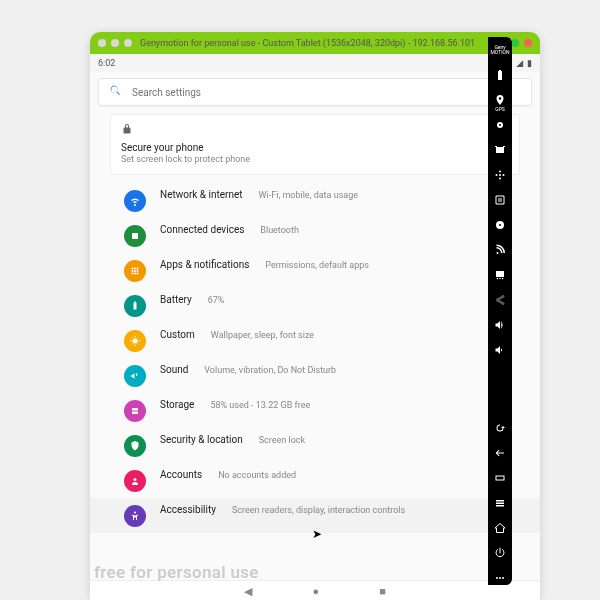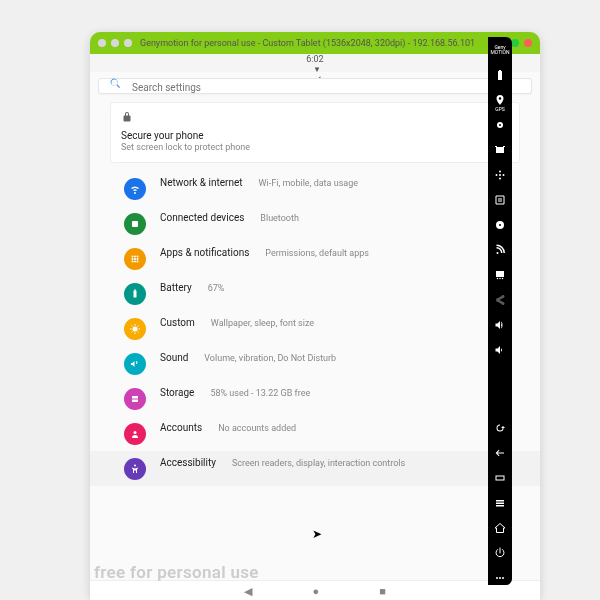--- a/index.html
+++ b/index.html
@@ -8,25 +8,25 @@
   .titlebar { height: 22px; display: flex; align-items: center; padding: 0 8px; font-size: 9px; color: #555; }
   .tl-dots { display: flex; gap: 5px; margin-right: 8px; }
   .tl-dot { width: 8px; height: 8px; border-radius: 50%; }
   .tl-dot.a { background: #d8d8d8; } .tl-dot.b { background: #d8d8d8; } .tl-dot.c { background: #d8d8d8; }
   .tl-title { flex: 1; white-space: nowrap; overflow: hidden; text-overflow: ellipsis; }
   .mac-dots { display: flex; gap: 5px; }
   .mac-dot { width: 8px; height: 8px; border-radius: 50%; }
   .mac-dot.y { background: #ffbd2e; } .mac-dot.g { background: #28c840; } .mac-dot.r { background: #ff5f57; }
 
   .device { flex: 1; display: flex; flex-direction: column; background: #fafafa; position: relative; }
-  .statusbar { height: 18px; background: #f5f5f5; display: flex; align-items: center; padding: 0 8px; font-size: 9px; color: #555; flex-direction: column; }
+  .statusbar { height: 18px; background: #f5f5f5; display: flex; align-items: center; padding: 0 8px; font-size: 9px; color: #555; }
   .statusbar .spacer { flex: 1; }
   .statusbar .sicon { margin-left: 4px; font-size: 9px; }
 
-  .searchbox { margin: 6px 8px 8px 8px; height: 16px; background: #fff; border: 1px solid #e6e6e6; border-radius: 3px; display: flex; align-items: flex-end; padding: 0 10px; box-shadow: 0 1px 2px rgba(0,0,0,.04); }
+  .searchbox { margin: 6px 8px 8px 8px; height: 28px; background: #fff; border: 1px solid #e6e6e6; border-radius: 3px; display: flex; align-items: center; padding: 0 10px; box-shadow: 0 1px 2px rgba(0,0,0,.04); }
   .searchbox .sicon { color: #1a73e8; font-size: 13px; margin-right: 10px; opacity:.8 }
   .searchbox input { border: none; outline: none; flex: 1; font-size: 10px; color: #666; background: transparent; }
 
   .suggestion { margin: 0 20px 4px 20px; background: #fff; border: 1px solid #eee; border-radius: 3px; padding: 8px 10px 10px 10px; position: relative; }
   .suggestion .close { position: absolute; right: 8px; top: 4px; font-size: 11px; color: #999; cursor: pointer; }
   .suggestion .lock { color: #666; font-size: 12px; }
   .suggestion .stitle { font-size: 10px; color: #222; margin-top: 4px; }
   .suggestion .ssub { font-size: 9px; color: #888; margin-top: 1px; }
 
   .list { flex: 1; overflow: hidden; padding: 4px 0 0 0; }
@@ -182,20 +182,31 @@
               <rect x="6" y="6" width="12" height="5"></rect>
               <rect x="6" y="13" width="12" height="5"></rect>
             </svg>
           </div>
           <div class="txt">
             <div class="t">Storage</div>
             <div class="s">58% used - 13.22 GB free</div>
           </div>
         </div>
         <div class="item">
+          <div class="icn c-green2">
+            <svg viewBox="0 0 24 24" width="12" height="12" fill="#fff">
+              <path d="M12 2l7 3v5c0 5-3 9-7 11-4-2-7-6-7-11V5z"></path>
+            </svg>
+          </div>
+          <div class="txt">
+            <div class="t">Security &amp; location</div>
+            <div class="s">Screen lock</div>
+          </div>
+        </div>
+        <div class="item">
           <div class="icn c-pink">
             <svg viewBox="0 0 24 24" width="12" height="12" fill="#fff">
               <circle cx="12" cy="9" r="3"></circle>
               <path d="M6 20a6 6 0 0112 0z"></path>
             </svg>
           </div>
           <div class="txt">
             <div class="t">Accounts</div>
             <div class="s">No accounts added</div>
           </div>

